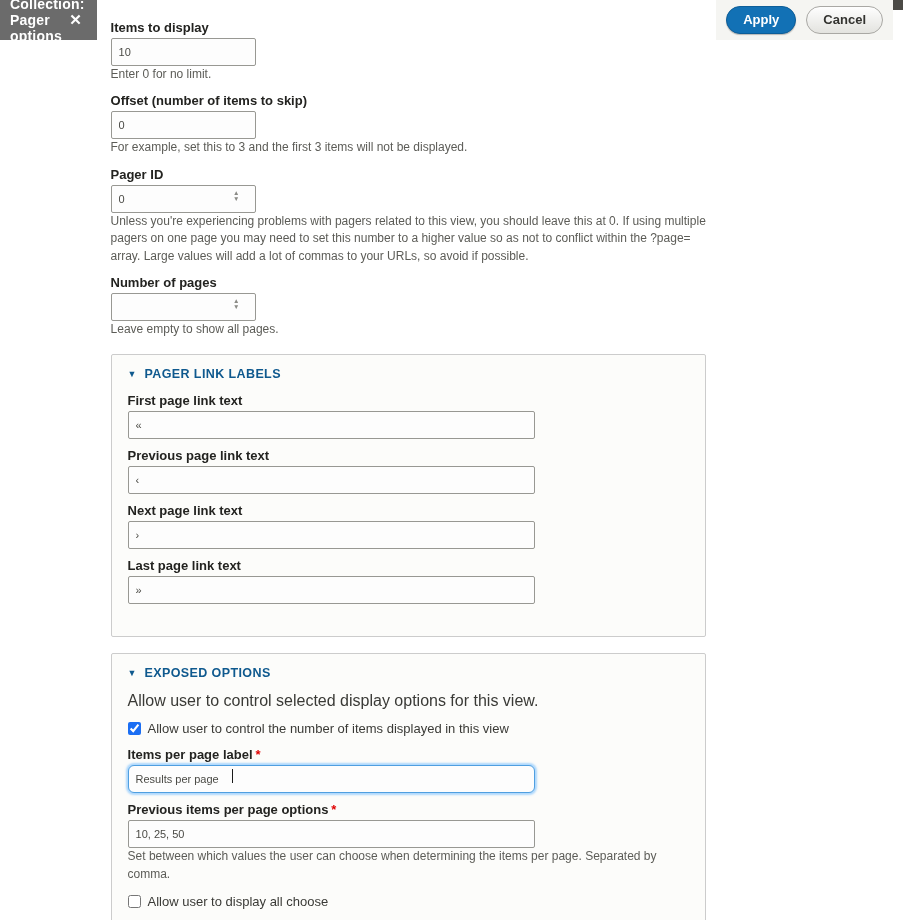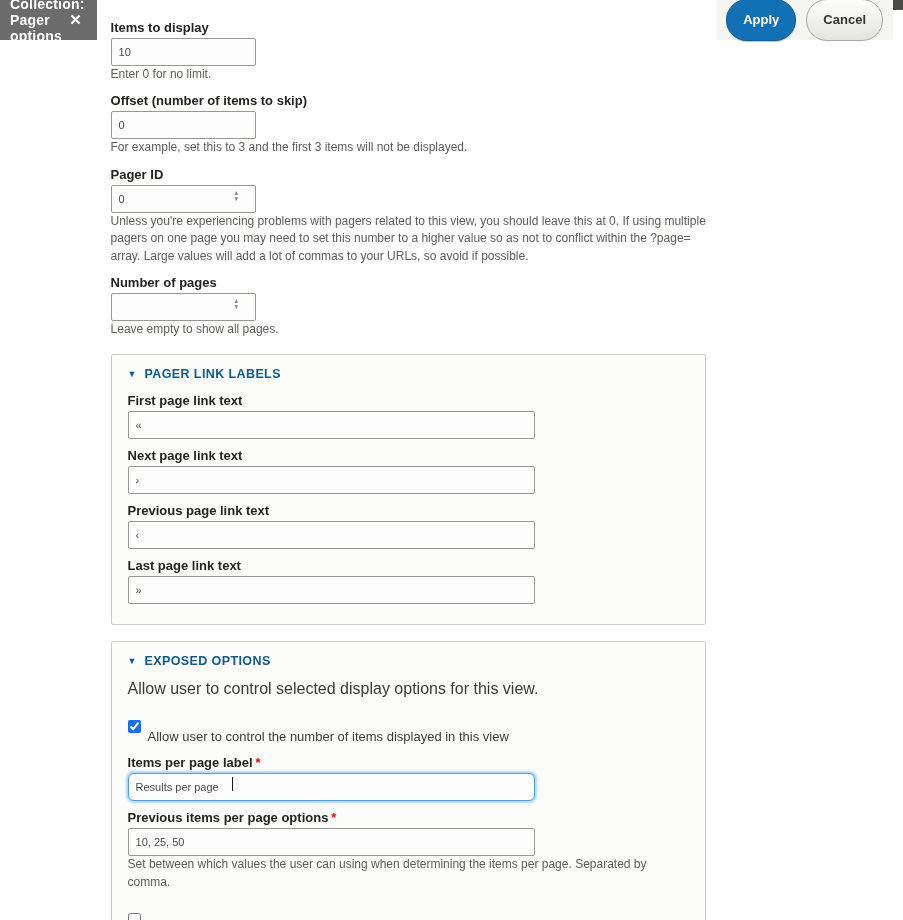--- a/index.html
+++ b/index.html
@@ -70,29 +70,29 @@
   }
   .fieldset .legend-row {
     display: flex; align-items: center; gap: 8px;
     cursor: pointer; margin-bottom: 12px; padding-top: 2px;
   }
   .fieldset .legend-row .arrow { color: #0f598e; font-size: 9px; }
   .fieldset .legend-row .legend-text {
     color: #0f598e; font-weight: bold; font-size: 12.5px; letter-spacing: .4px;
   }
   .fieldset .form-item { margin-bottom: 9px; }
-  .fieldset .form-item:last-child { margin-bottom: 6px; }
+  .fieldset .form-item:last-child { margin-bottom: 18px; }
 
   .description-line { font-size: 16px; color: #3a3a36; margin-bottom: 11px; }
   .checkbox-row { display: flex; align-items: center; margin-bottom: 11px; }
   .checkbox-row input[type="checkbox"] {
     width: 13px; height: 13px; margin-right: 7px; accent-color: #1b6ef3;
     flex: 0 0 auto;
   }
-  .checkbox-row .cb-label { font-size: 13px; color: #3a3a36; margin-top: 20px; }
+  .checkbox-row .cb-label { font-size: 13px; color: #3a3a36; }
 
   
   input.focused {
     border: 1px solid #4f9fe0;
     box-shadow: 0 0 2px 2px rgba(110, 185, 255, .55);
     border-radius: 6px;
   }
   .text-caret {
     position: absolute; left: 104px; top: 4px;
     width: 1px; height: 14px; background: #1a1a1a;
@@ -102,21 +102,21 @@
   .footer-sep { flex: 0 0 0; border-top: 1px solid #d9d9d5; }
   .footer {
     flex: 0 0 40px; height: 40px;
     background: #f5f5f2;
     display: flex; align-items: center; gap: 10px;
     padding: 0 10px;
   }
   .btn {
     font-family: "Liberation Sans", "DejaVu Sans", sans-serif;
     font-weight: bold; font-size: 13px;
-    border-radius: 20em; padding: 4px 16px; height: 42px;
+    border-radius: 20em; padding: 4px 16px; height: 28px;
     cursor: pointer; line-height: 16px;
   }
   .btn-primary {
     color: #ffffff; background: #1271b5;
     border: 1px solid #0d5e99;
     box-shadow: 0 1px 1px rgba(0,0,0,.25);
   }
   .btn-default {
     color: #333330; background: linear-gradient(#fefefe, #e3e3df);
     border: 1px solid #a9a8a4;
@@ -182,30 +182,30 @@
       </div>
 
       <div class="form-item">
         <label class="field-label">First page link text</label>
         <div class="input-wide">
           <input class="text-input" type="text" value="«" style="">
         </div>
       </div>
 
       <div class="form-item">
+        <label class="field-label">Previous page link text</label>
+        <div class="input-wide">
+          <input class="text-input" type="text" value="‹" style="">
+        </div>
+      </div>
+
+      <div class="form-item">
         <label class="field-label">Next page link text</label>
         <div class="input-wide">
           <input class="text-input" type="text" value="›" style="">
-        </div>
-      </div>
-
-      <div class="form-item">
-        <label class="field-label">Previous page link text</label>
-        <div class="input-wide">
-          <input class="text-input" type="text" value="‹" style="">
         </div>
       </div>
 
       <div class="form-item">
         <label class="field-label">Last page link text</label>
         <div class="input-wide">
           <input class="text-input" type="text" value="»" style="">
         </div>
       </div>
     </div>
@@ -229,21 +229,21 @@
           <input class="text-input focused" type="text" value="Results per page" style="">
           <span class="text-caret"></span>
         </div>
       </div>
 
       <div class="form-item">
         <label class="field-label"><span>Previous items per page options</span><span class="required-mark">*</span></label>
         <div class="input-wide">
           <input class="text-input" type="text" value="10, 25, 50" style="">
         </div>
-        <div class="help">Set between which values the user can using when determining the items per page. Separated by comma.</div>
+        <div class="help">Set between which values the user can choose when determining the items per page. Separated by comma.</div>
       </div>
 
       <div class="checkbox-row" style="margin-top:11px;">
         <input type="checkbox" style="">
         <span class="cb-label">Allow user to display all choose</span>
       </div>
 
       <div class="checkbox-row" style="margin-bottom:4px;">
         <input type="checkbox" style="">
         <span class="cb-label">Allow user to specify number of items skipped from beginning of this view.</span>

